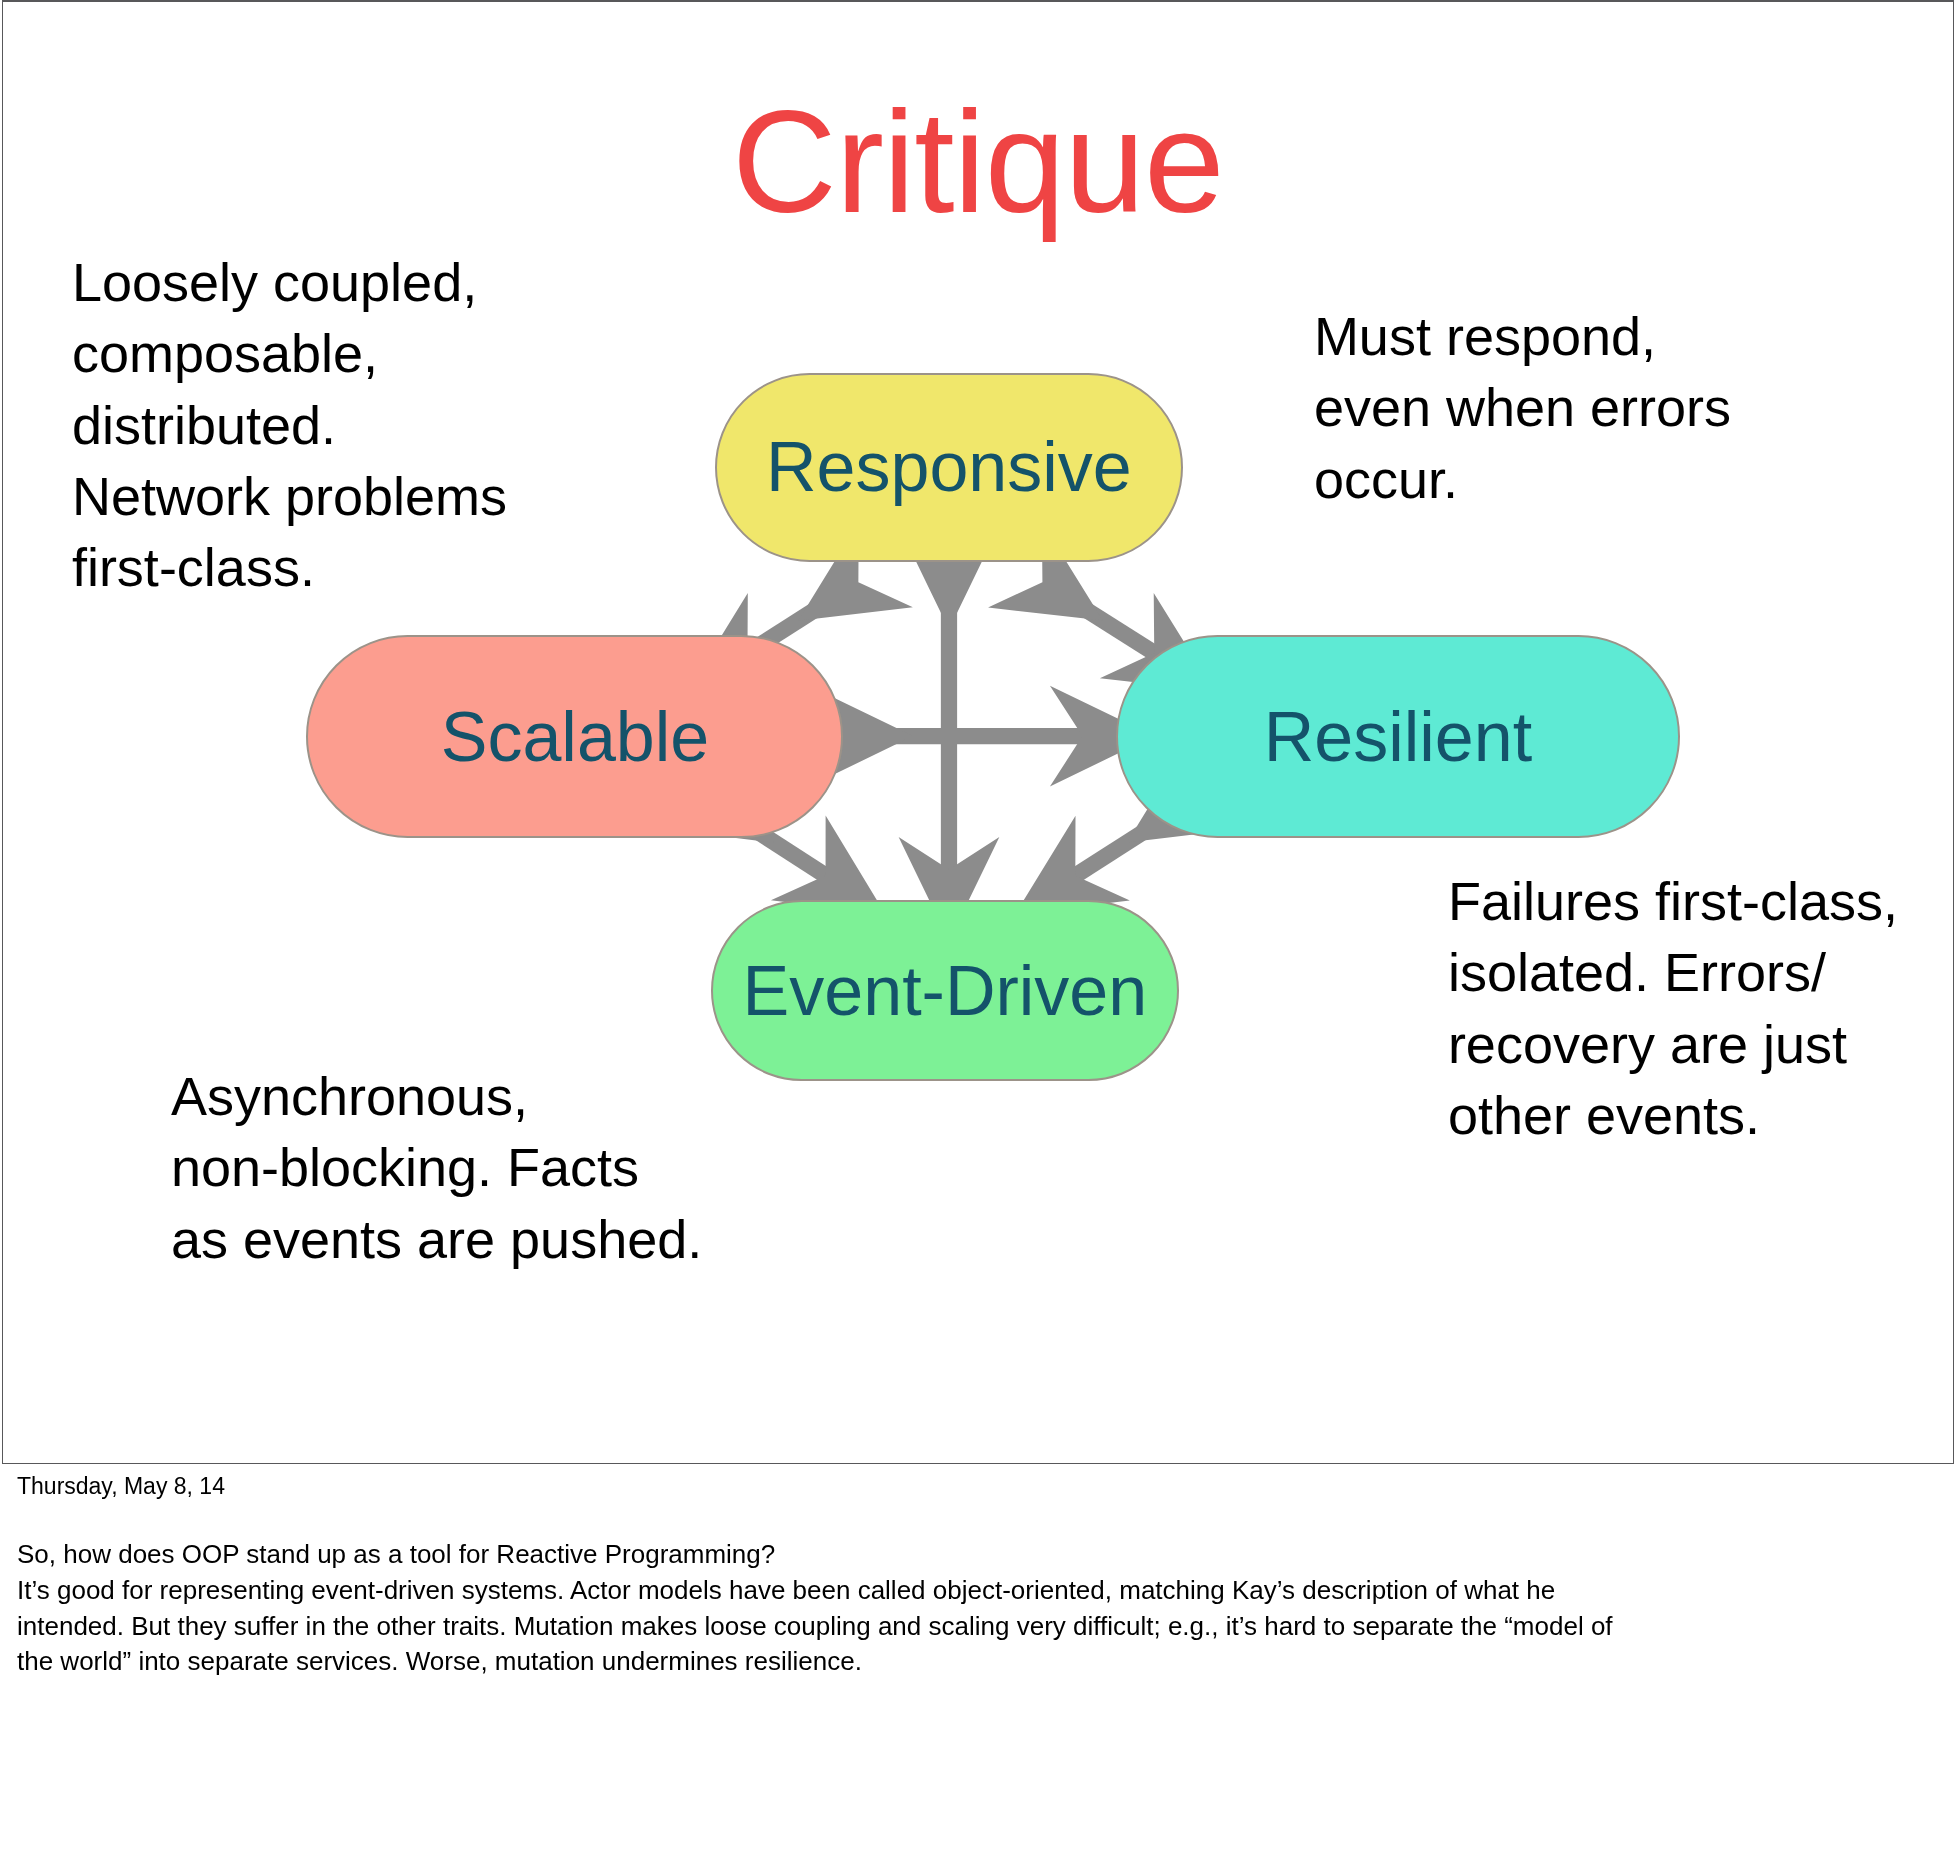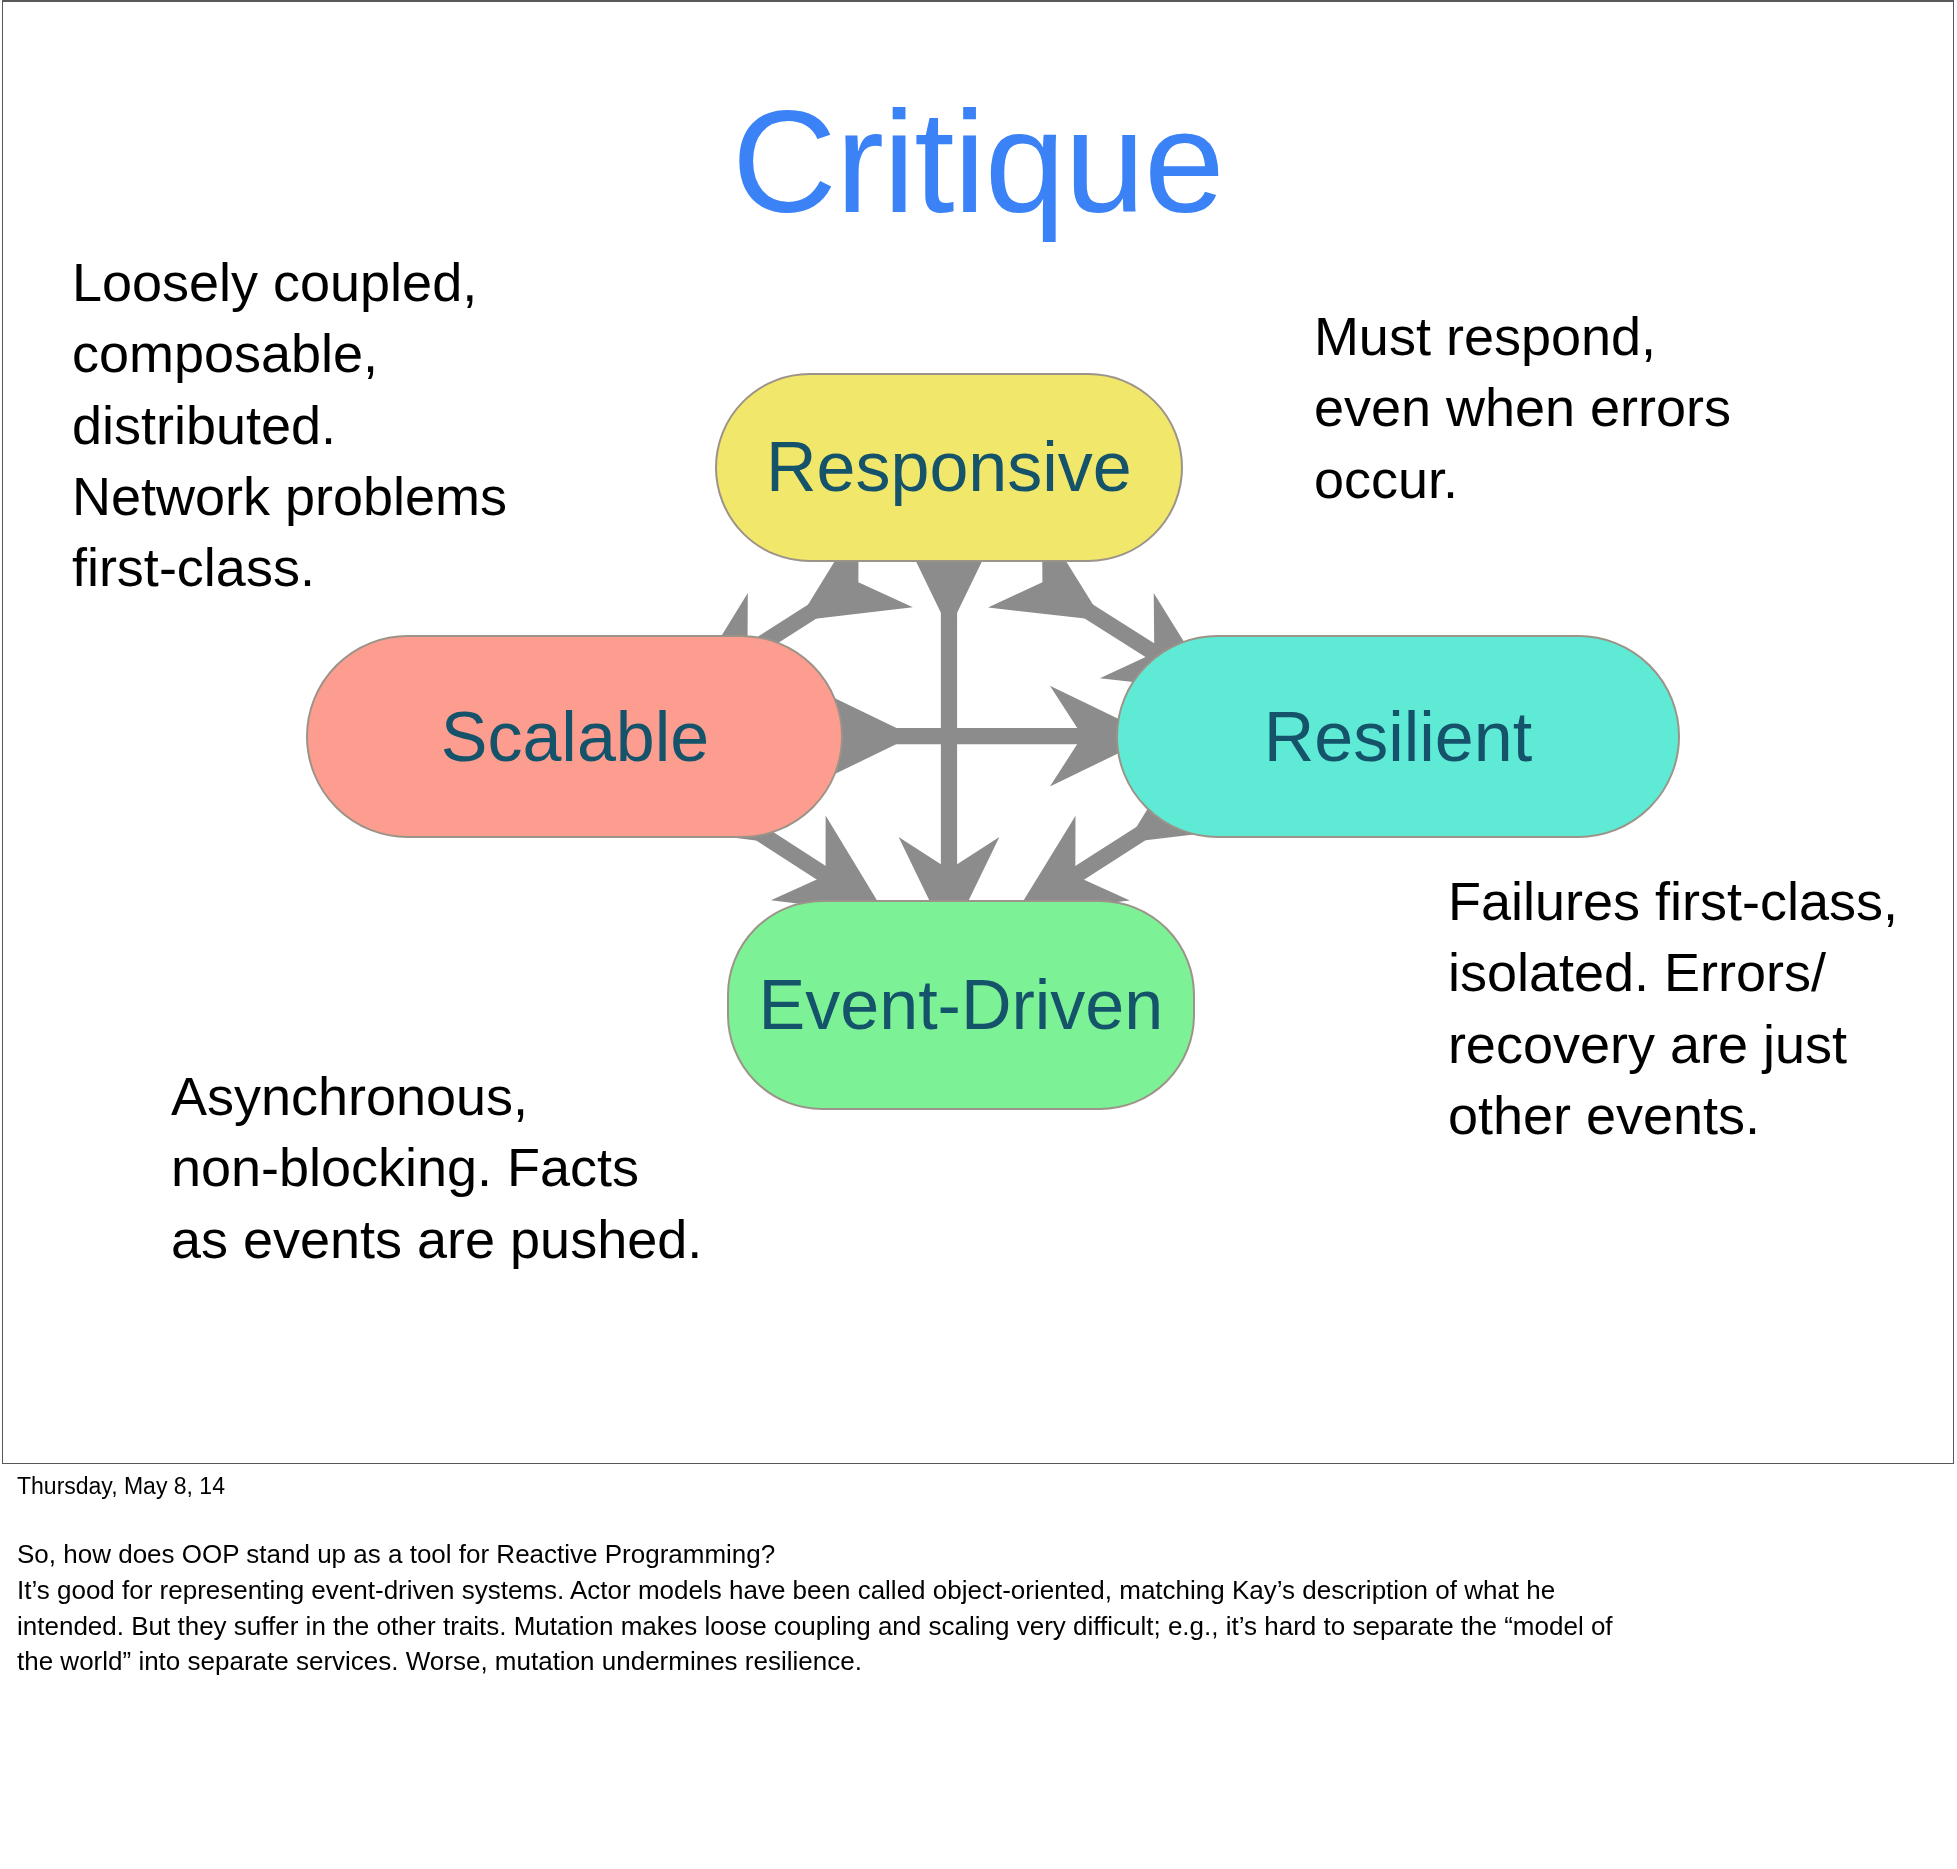--- a/index.html
+++ b/index.html
@@ -32,21 +32,21 @@
   
   #slide-title {
     position: absolute;
     left: 0;
     top: 88px;
     width: 100%;
     text-align: center;
     font-size: 145px;
     line-height: 1;
     letter-spacing: -1px;
-    color: #3b82f6;
+    color: #ef4444;
     white-space: nowrap;
   }
 
   
   .annot {
     position: absolute;
     font-size: 54px;
     line-height: 1.32;
     color: #000000;
     white-space: pre-line;
@@ -84,21 +84,21 @@
     left: 7.6px;  top: 270px;  width: 537px; height: 203px;
     border-radius: 105px;
     background: #FC9D8F;
   }
   #node-resilient {
     left: 817px; top: 270px; width: 564px; height: 203px;
     border-radius: 105px;
     background: #5eead4;
   }
   #node-eventdriven {
-    left: 428px; top: 535px; width: 468px; height: 210px;
+    left: 412px; top: 535px; width: 468px; height: 181px;
     border-radius: 95px;
     background: #7DF196;
     text-align: center;
   }
   #arrow-svg {
     position: absolute;
     left: 0; top: 0;
     width: 1386px; height: 746px;
   }
 

